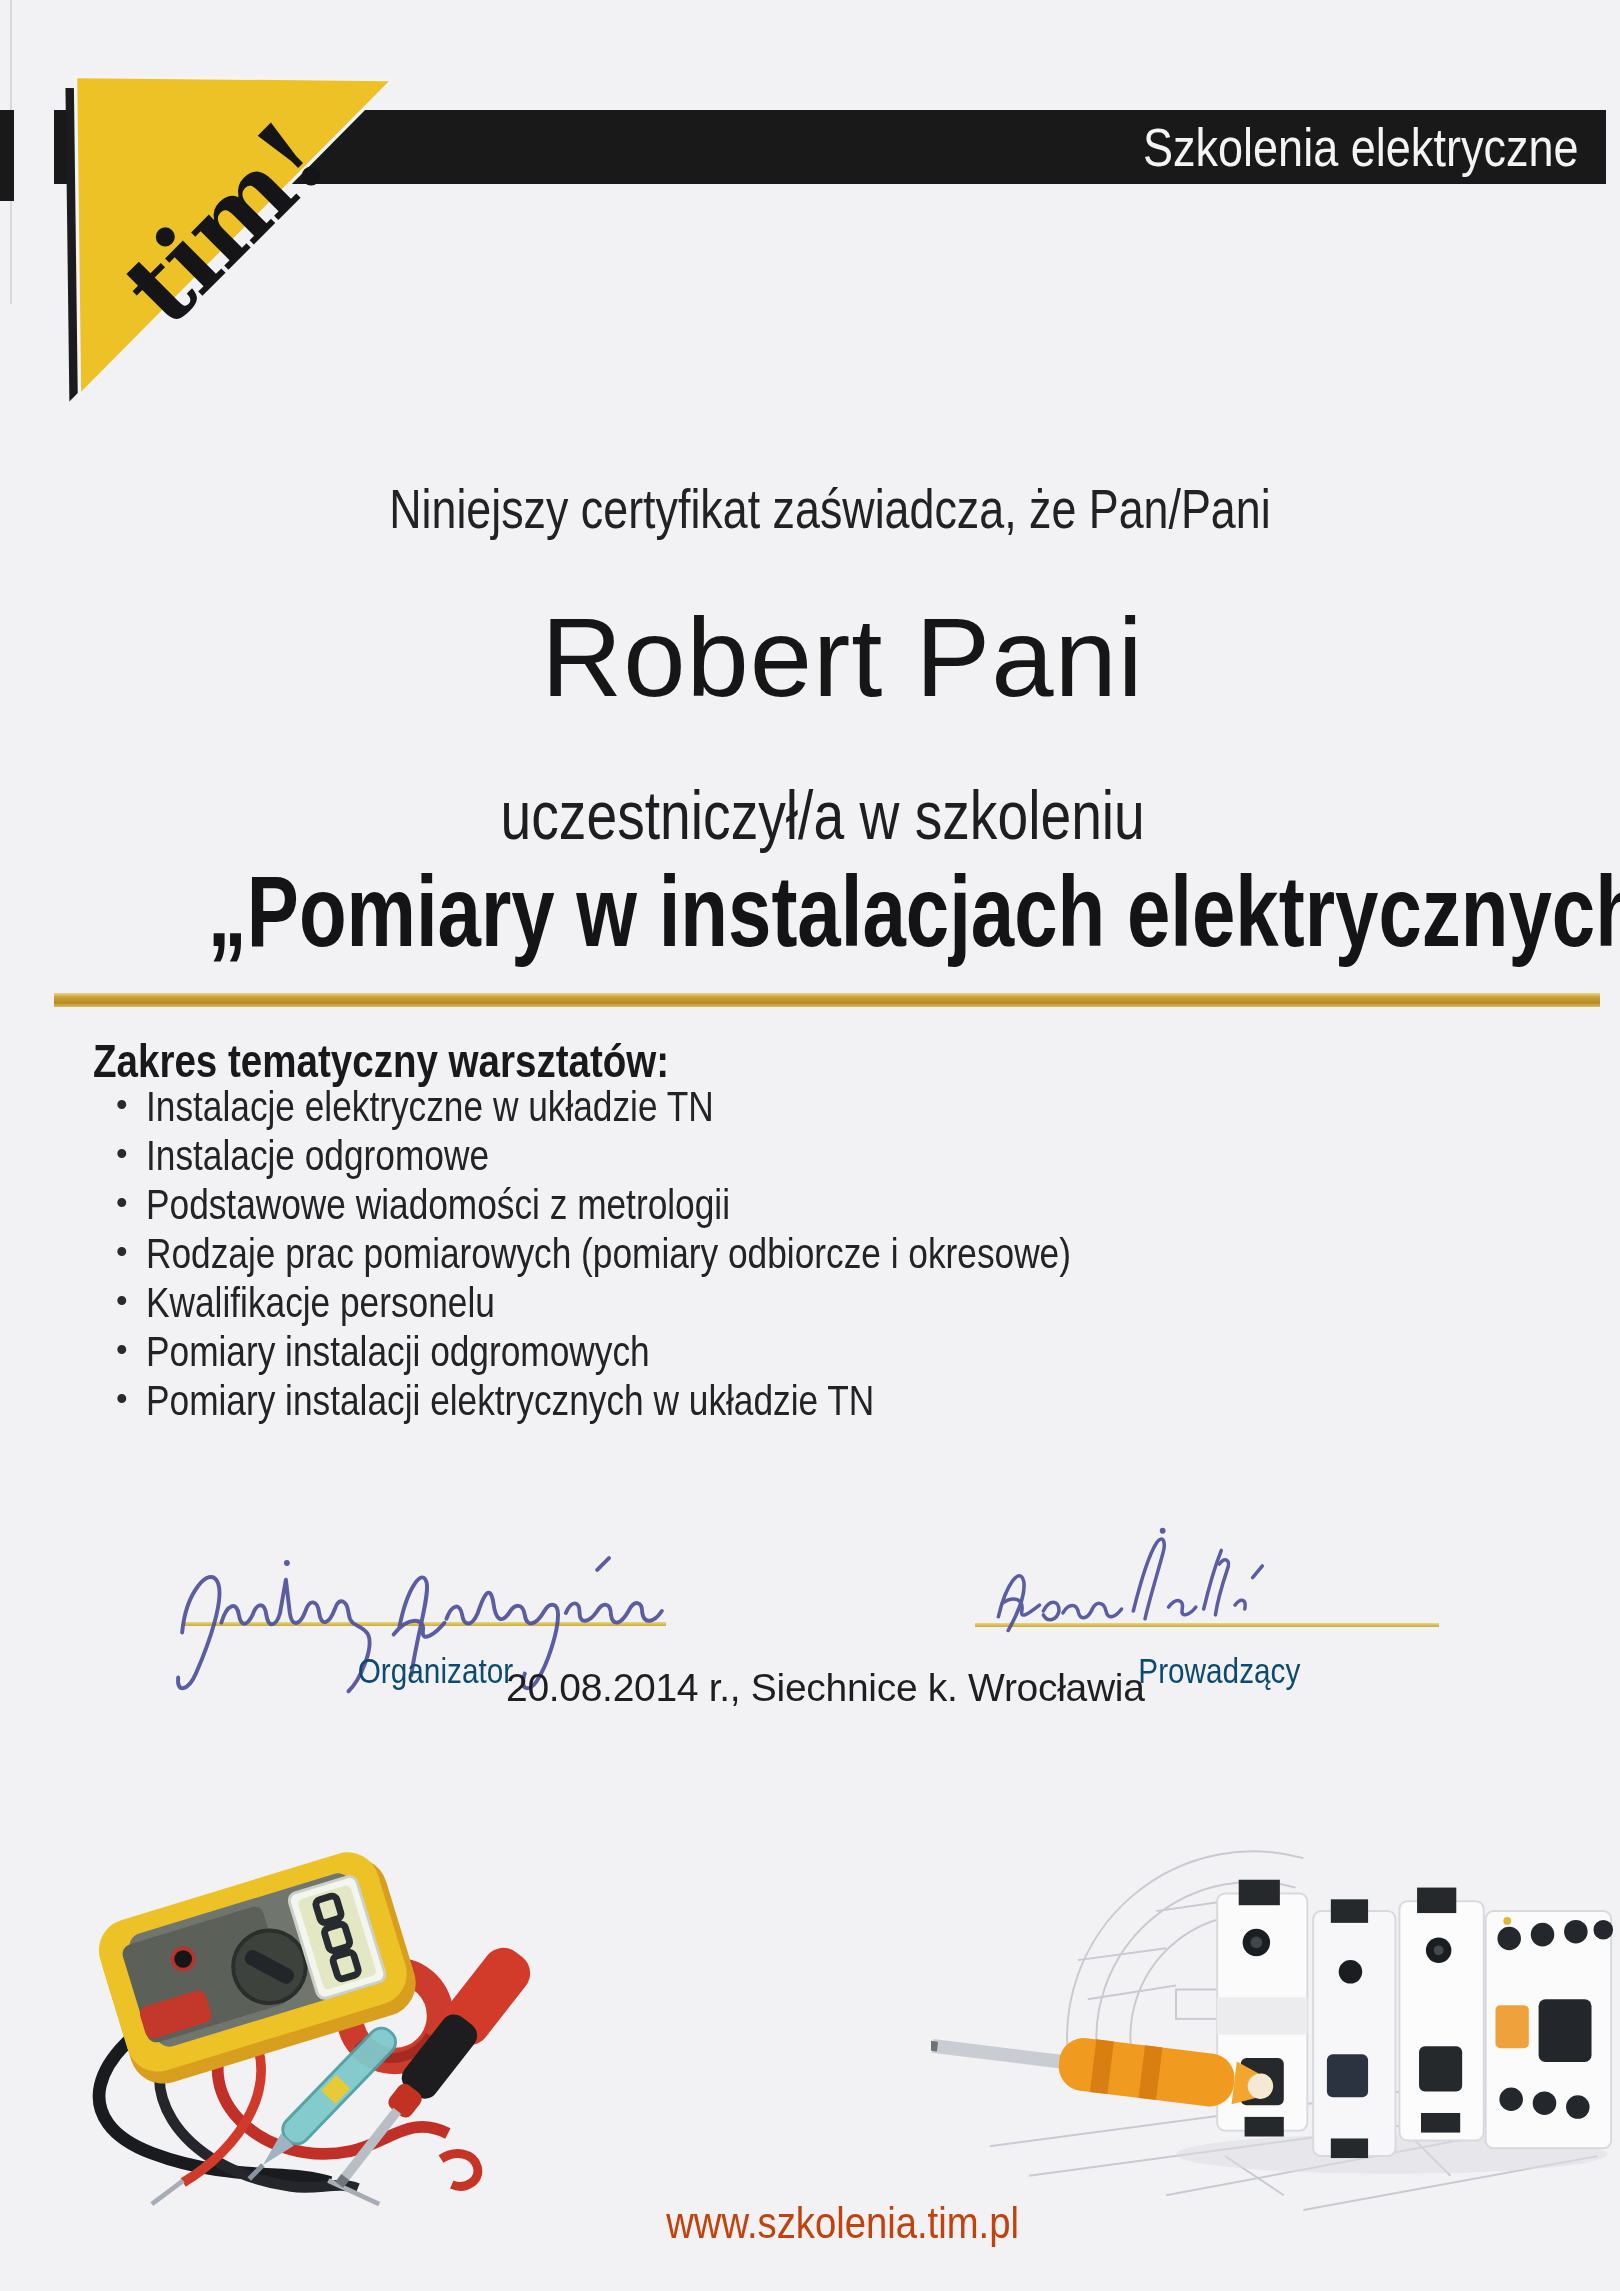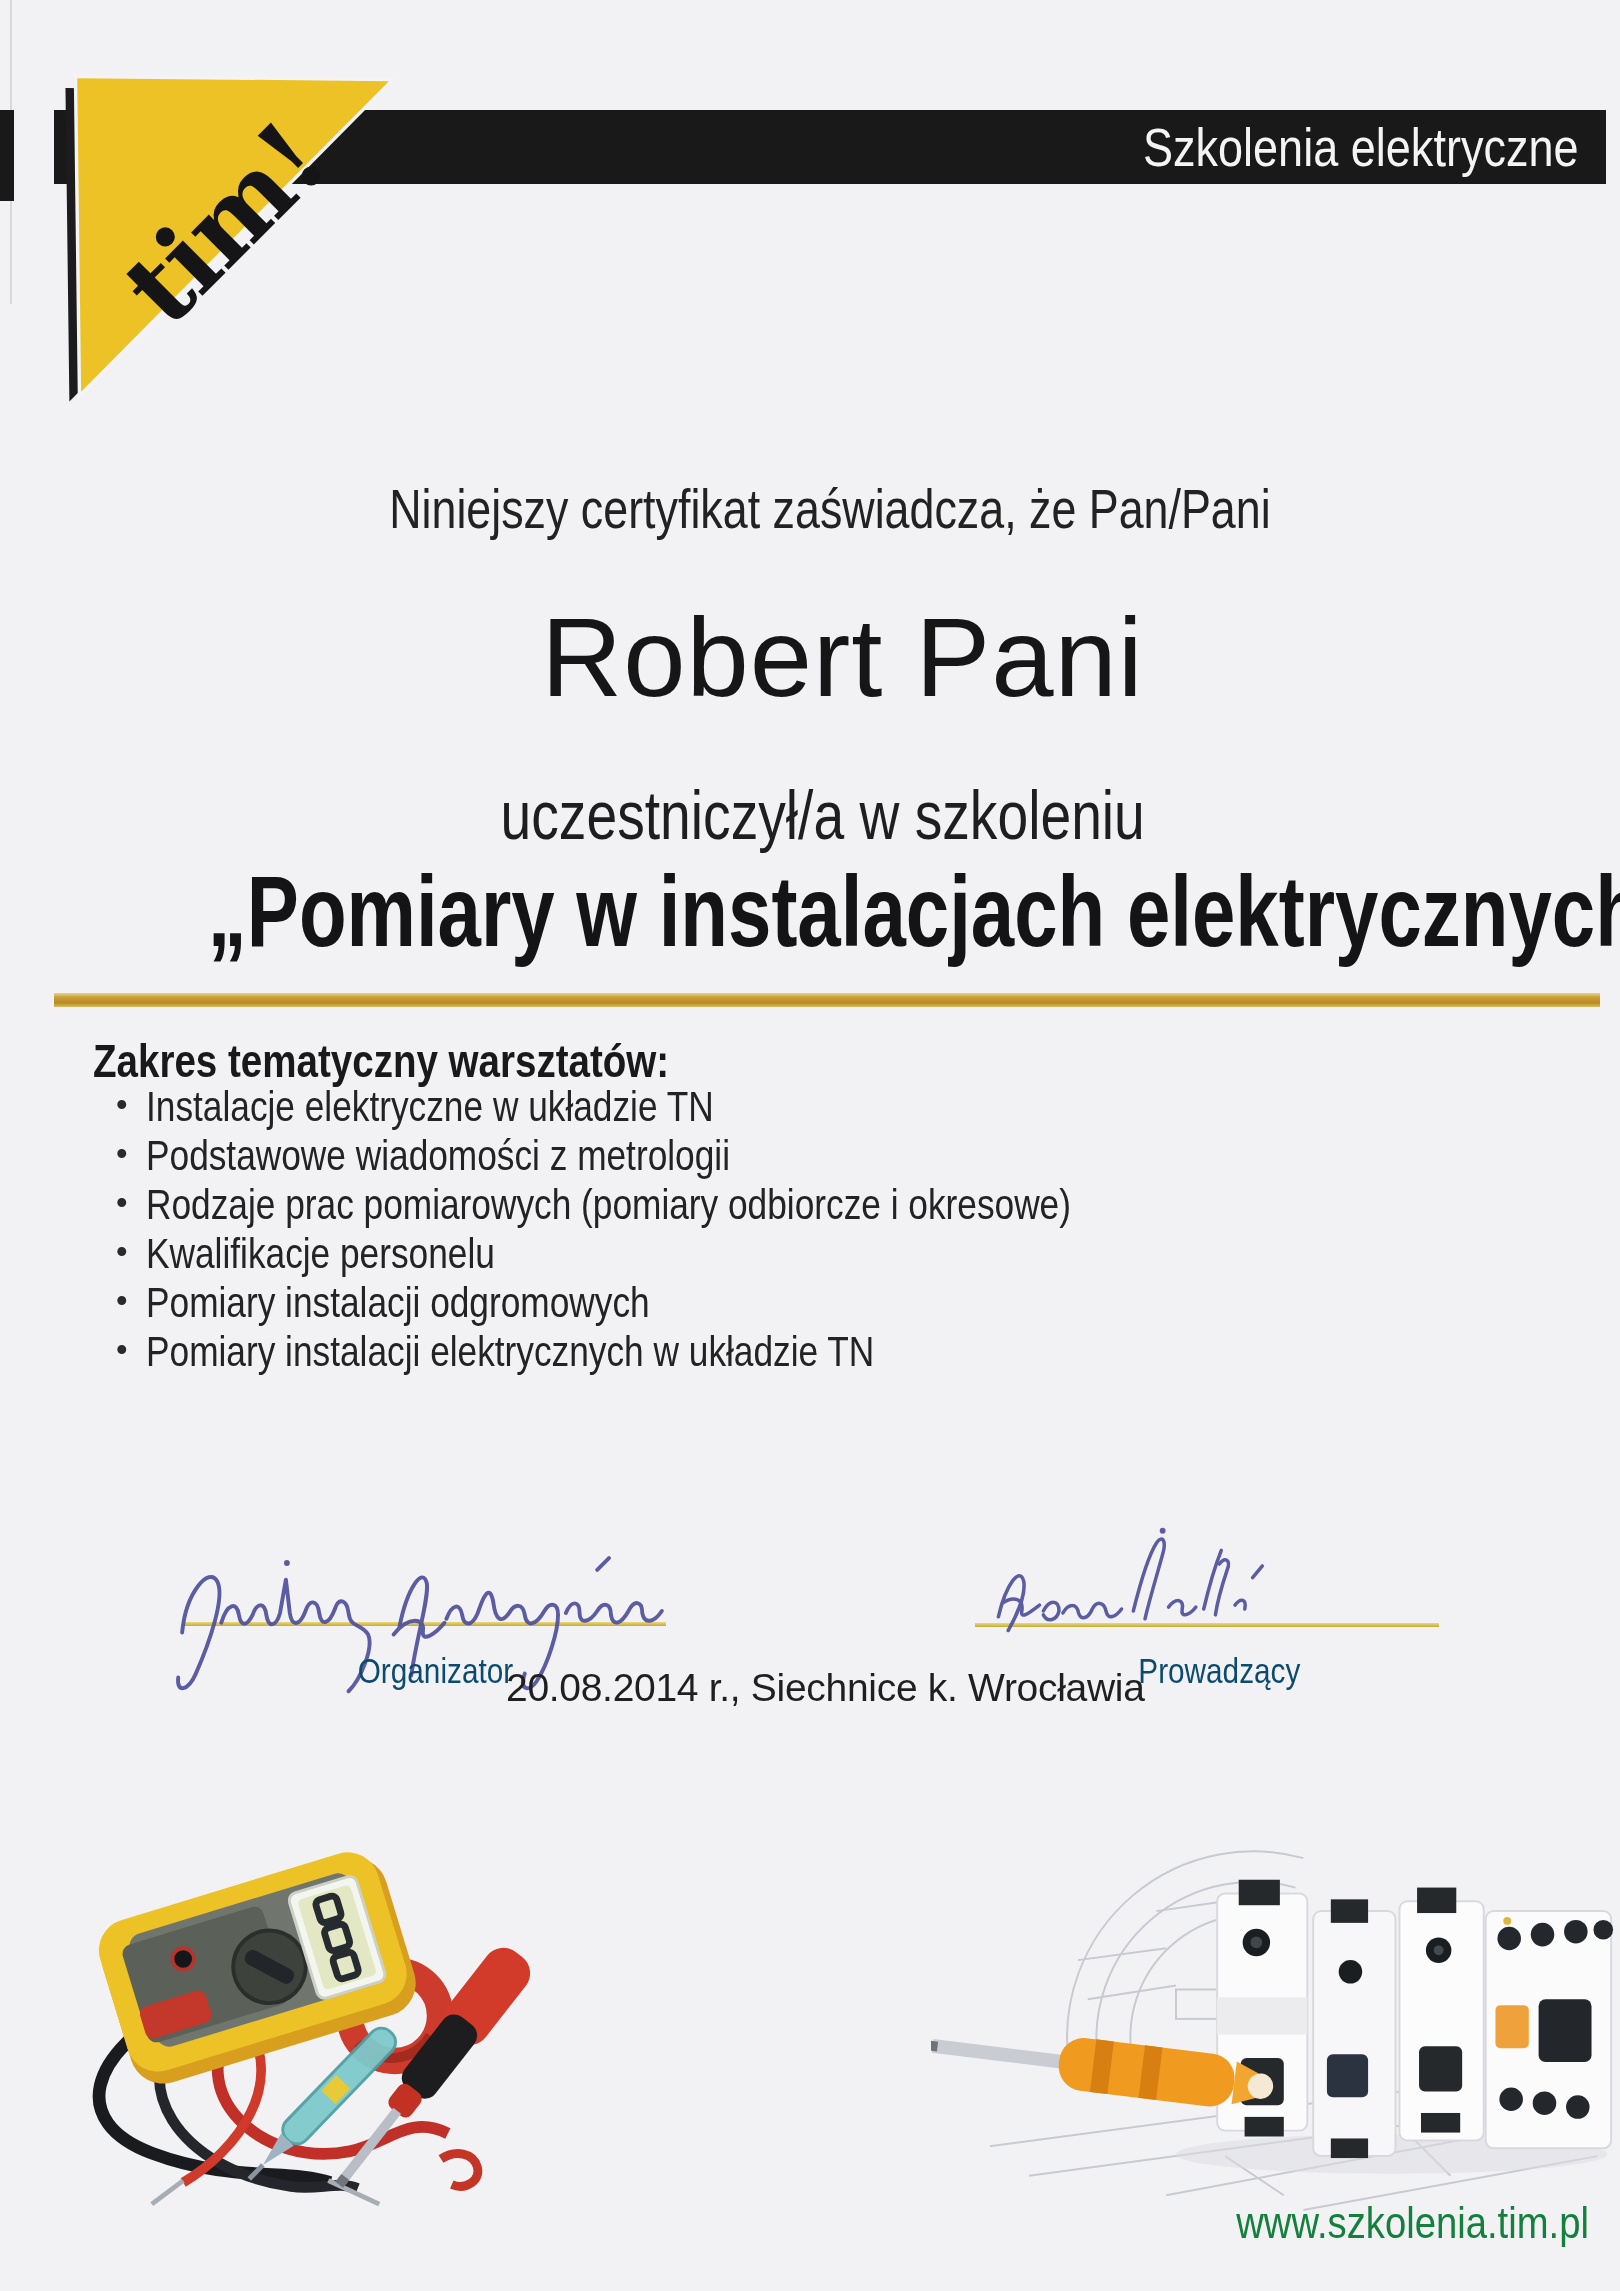--- a/index.html
+++ b/index.html
@@ -67,21 +67,21 @@
   .sig-label{font-size:35px;color:#0c4a6e;width:216px;text-align:center;}
   #label-organizator{left:327px;top:1651px;}
   #label-prowadzacy{left:1111px;top:1651px;}
   #date-place{left:506px;top:1666px;font-size:39px;color:#1f1f21;letter-spacing:-0.3px;}
 
   
   #photo-left{left:34px;top:1759px;}
   #photo-right{left:931px;top:1764px;}
 
   
-  #footer-url{left:66px;right:0;top:2197px;font-size:45px;color:#15803d;text-align:right;}
+  #footer-url{left:66px;right:0;top:2197px;font-size:45px;color:#c2410c;}
 </style>
 </head>
 <body>
 
 <div id="page">
 
   <div class="abs" id="edge-line"></div>
 
   <div class="abs" id="bar-notch"></div>
   <div class="abs" id="banner-bar">
@@ -107,20 +107,23 @@
     <span class="cx78">„Pomiary w instalacjach elektrycznych”</span>
   </div>
   <div class="abs" id="gold-rule"></div>
 
   <div class="abs nowrap" id="scope-heading">
     <span class="cx82L">Zakres tematyczny warsztatów:</span>
   </div>
   <ul class="abs" id="scope-list">
     <li>
         <span class="cx82L">Instalacje elektryczne w układzie TN</span>
+      </li>
+    <li>
+        <span class="cx82L">Instalacje odgromowe</span>
       </li>
     <li>
         <span class="cx82L">Podstawowe wiadomości z metrologii</span>
       </li>
     <li>
         <span class="cx82L">Rodzaje prac pomiarowych (pomiary odbiorcze i okresowe)</span>
       </li>
     <li>
         <span class="cx82L">Kwalifikacje personelu</span>
       </li>

